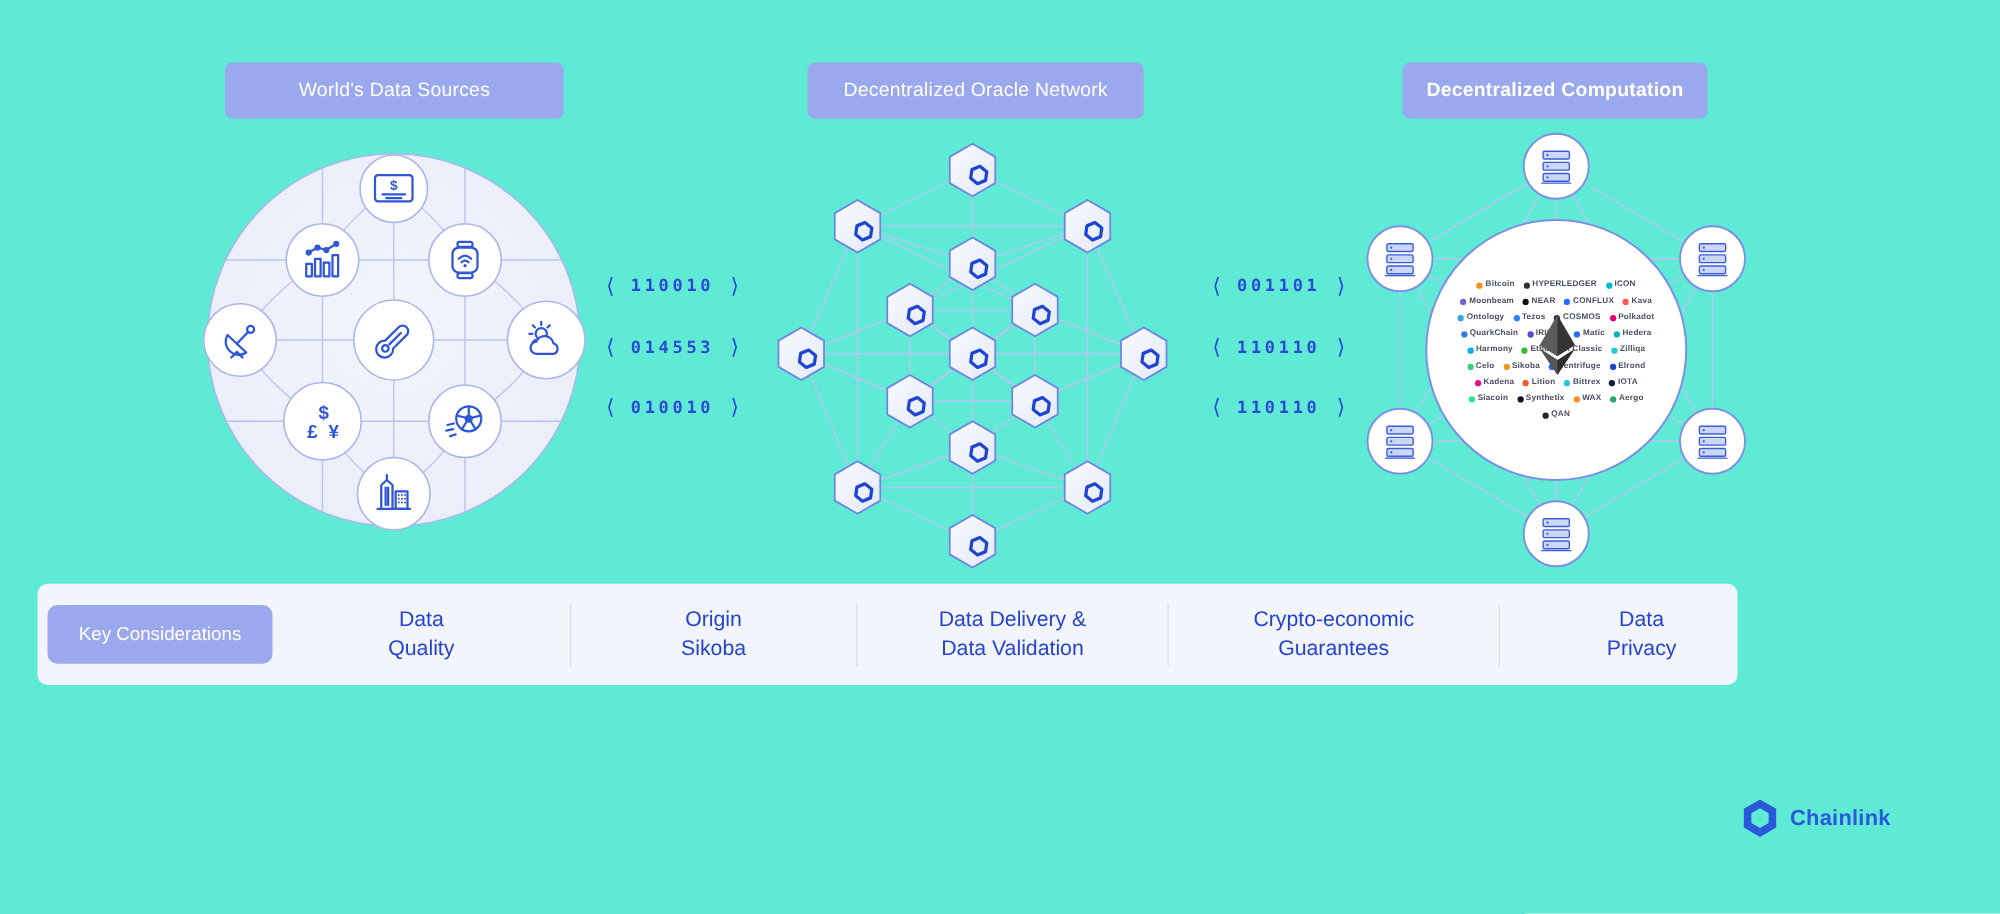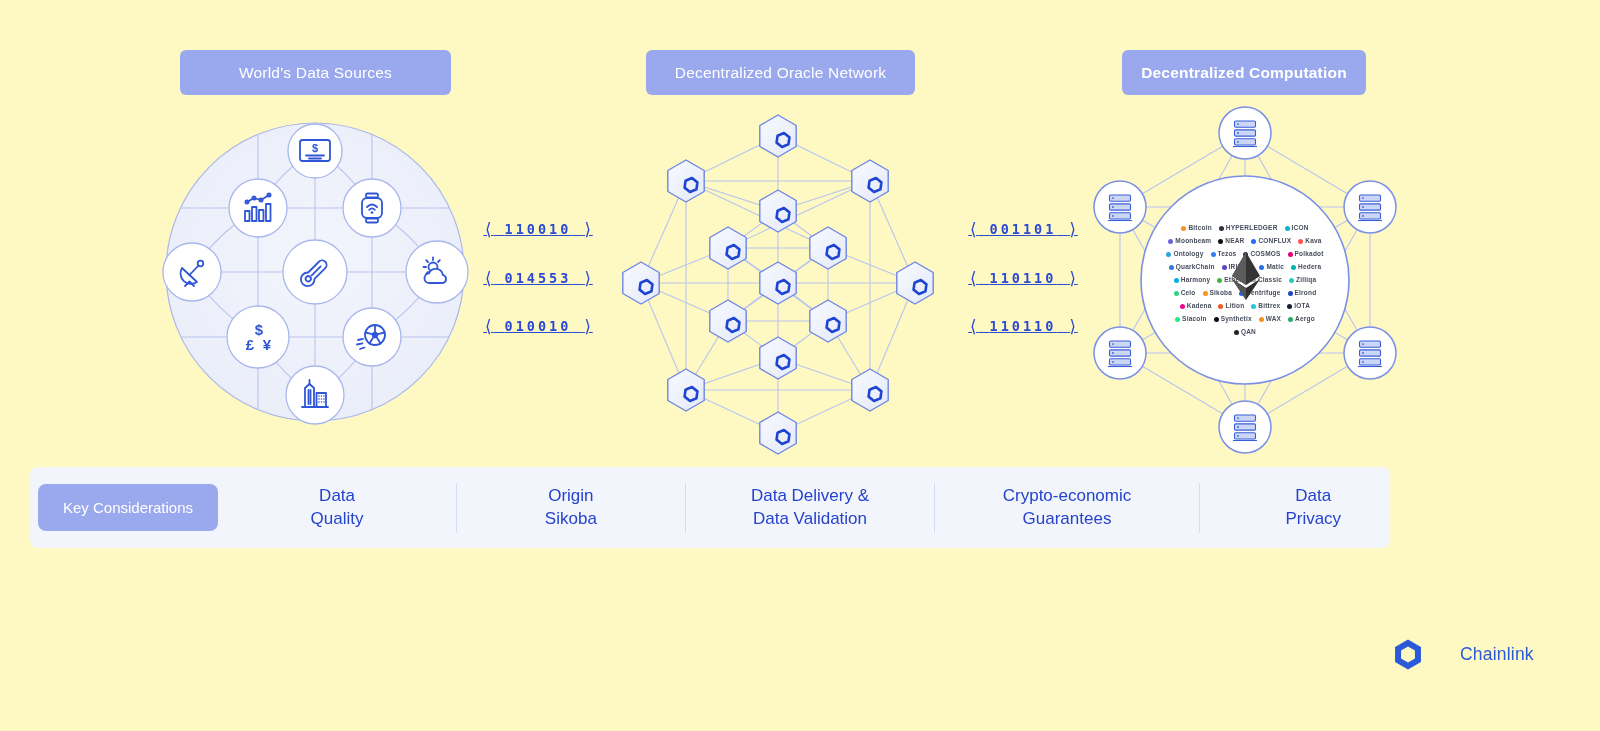--- a/index.html
+++ b/index.html
@@ -1,33 +1,33 @@
 <!DOCTYPE html>
 <html><head>
 <meta charset="utf-8">
 <style>
   html,body{margin:0;padding:0;background:#fff;}
-  .canvas{position:relative;width:1600px;height:731px;background:#fef9c3;overflow:hidden;
+  .canvas{position:relative;width:1600px;height:731px;background:#5eead4;overflow:hidden;
           font-family:"Liberation Sans",sans-serif;}
 
   
   .pill{position:absolute;top:50px;height:45px;background:#9aa8ed;border-radius:6px;
         color:#ffffff;font-size:15.5px;font-weight:500;letter-spacing:.2px;
         display:flex;align-items:center;justify-content:center;}
   .pill-1{left:180px;width:271px;}
   .pill-2{left:646px;width:269px;}
   .pill-3{left:1122px;width:244px;font-weight:bold;}
 
   
   .bincol{position:absolute;width:120px;}
   .bincol-left{left:478px;top:0;}
   .bincol-right{left:963px;top:0;}
   .binrow{position:absolute;left:0;width:120px;text-align:center;white-space:nowrap;
           color:#2b49d4;font-family:"DejaVu Sans Mono",monospace;font-weight:700;
-          font-size:13.5px;letter-spacing:3px;text-decoration:underline;}
+          font-size:13.5px;letter-spacing:3px;}
   .binrow .bracket{font-weight:400;font-size:17px;letter-spacing:0;vertical-align:-1px;}
   .binrow.r1{top:219px;} .binrow.r2{top:268px;} .binrow.r3{top:316px;}
 
   
   svg{display:block;}
   .edge{stroke:#b9c4ee;stroke-width:1.1;}
   .ic{stroke:#2f56d6;stroke-width:1.8;fill:none;stroke-linecap:round;stroke-linejoin:round;}
   .ic-fill{fill:#2f56d6;stroke:none;}
   .ic-txt{fill:#2f56d6;font-family:"Liberation Sans",sans-serif;font-weight:700;}
 
@@ -51,21 +51,21 @@
           border-radius:8px;display:flex;align-items:center;gap:37px;}
   .kc-pill{flex:0 0 auto;margin-left:8px;width:180px;height:47px;background:#9aa8ed;border-radius:8px;
            color:#fff;font-size:15px;font-weight:500;display:flex;align-items:center;justify-content:center;}
   .kc-cell{display:flex;align-items:center;justify-content:center;text-align:center;
            color:#2543cd;font-size:17px;font-weight:400;line-height:1.3;}
   .kc-c1{flex:230 0 0;} .kc-c2{flex:215 0 0;} .kc-c3{flex:245 0 0;} .kc-c4{flex:265 0 0;} .kc-c5{flex:215 0 0;}
   .kc-div{flex:0 0 1px;width:1px;height:50px;background:#d5ddf1;}
 
   
   .brand{position:absolute;left:1393px;top:638px;display:flex;align-items:center;gap:9px;}
-  .brand .name{color:#2a5ada;font-size:17.5px;font-weight:400;letter-spacing:.2px;margin-left:28px;}
+  .brand .name{color:#2a5ada;font-size:17.5px;font-weight:700;letter-spacing:.2px;}
 </style>
 </head>
 <body>
 
 <div class="canvas">
 
   <div class="pill pill-1">World's Data Sources</div>
   <div class="pill pill-2">Decentralized Oracle Network</div>
   <div class="pill pill-3">Decentralized Computation</div>
 

